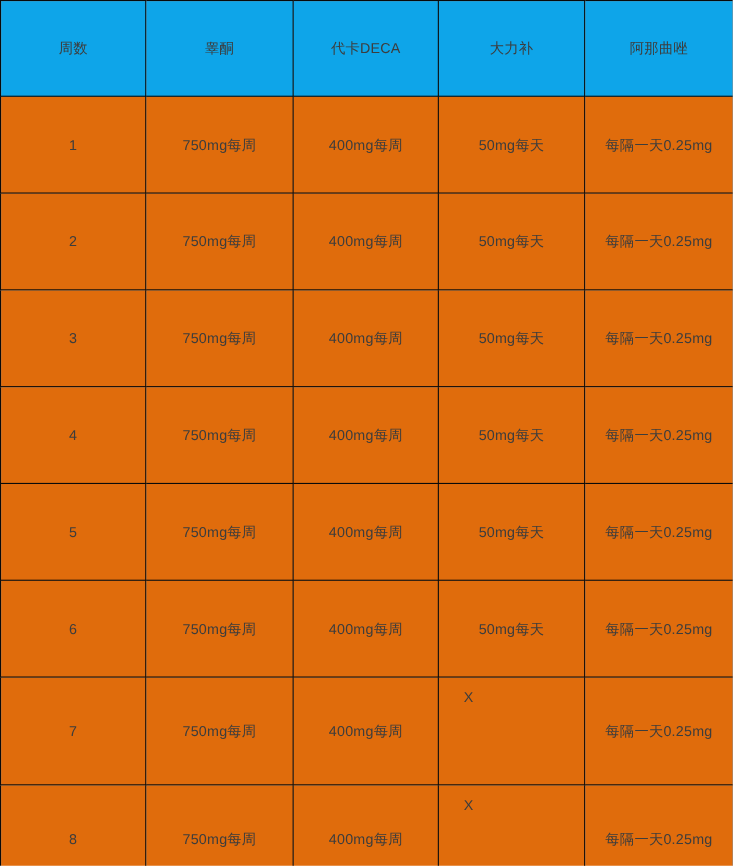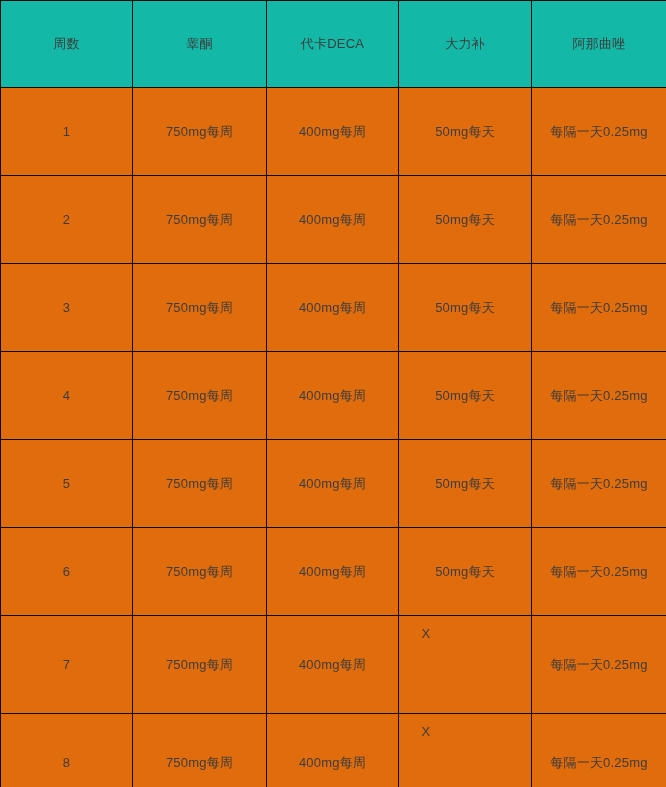--- a/index.html
+++ b/index.html
@@ -34,21 +34,21 @@
     text-align: center;
     vertical-align: middle;
     color: #3d3d3d;
     font-weight: normal;
     font-size: 13px;
     letter-spacing: 0.2px;
     line-height: 1.2;
   }
 
   #cycle-table thead th {
-    background: #14b8a6;
+    background: #0ea5e9;
     height: 86px;
   }
 
   #cycle-table tbody td {
     background: #e06c0c;
     height: 87px;
   }
 
   
   #cycle-table td.marker-cell {

